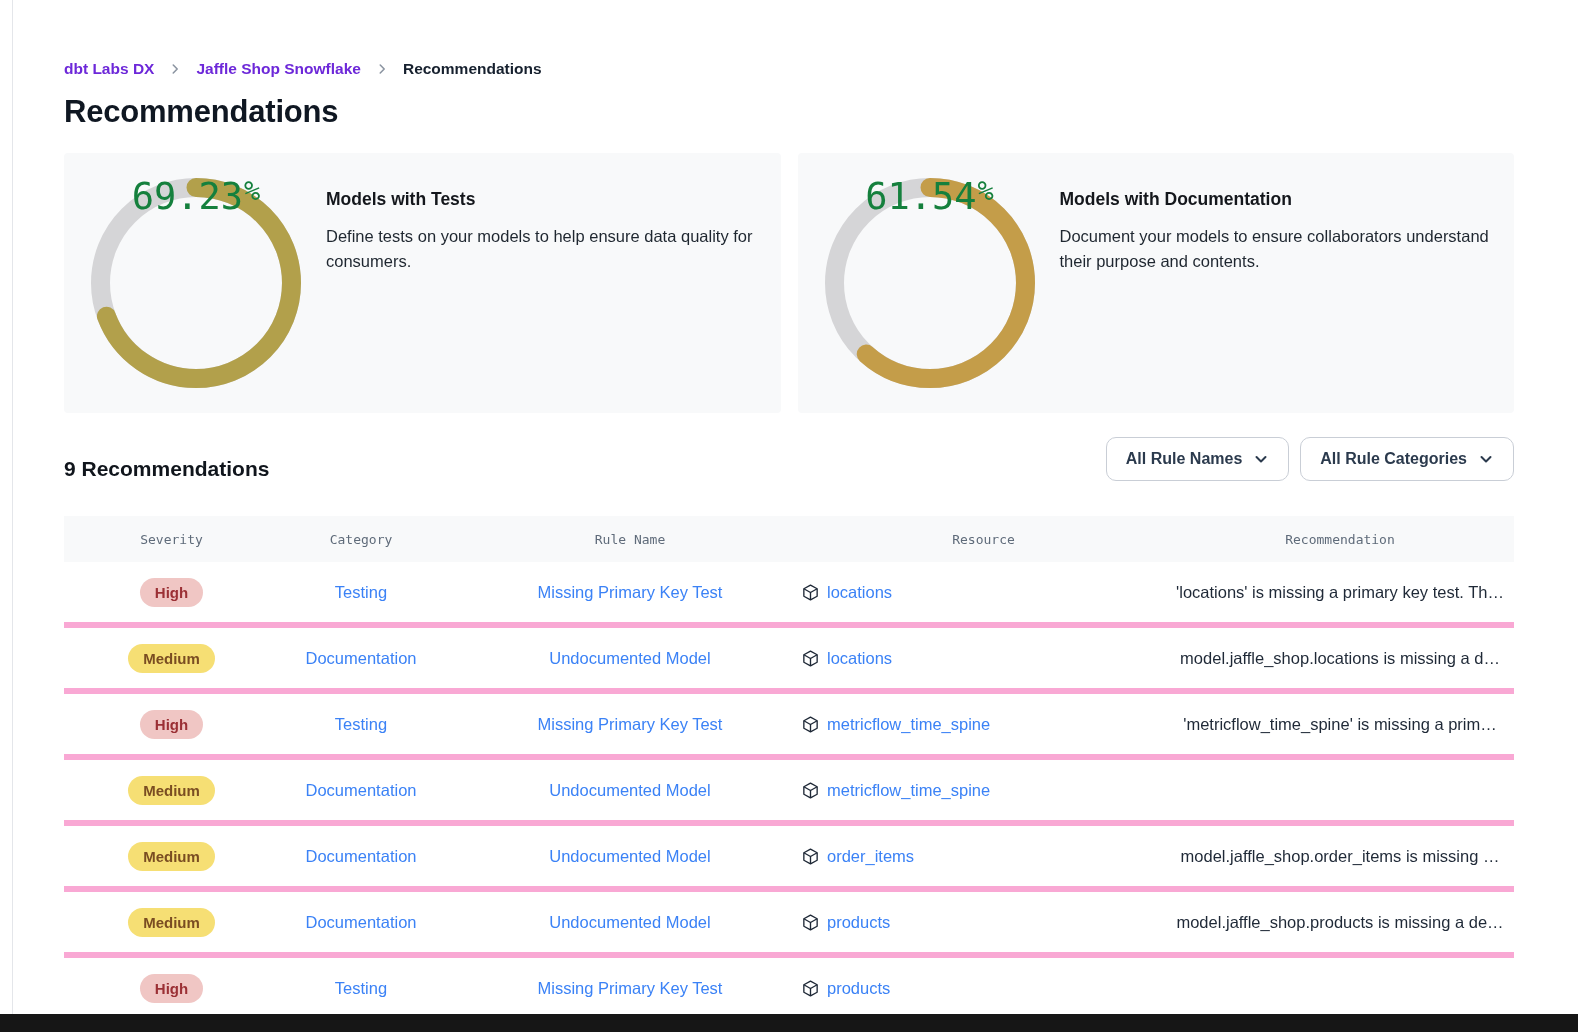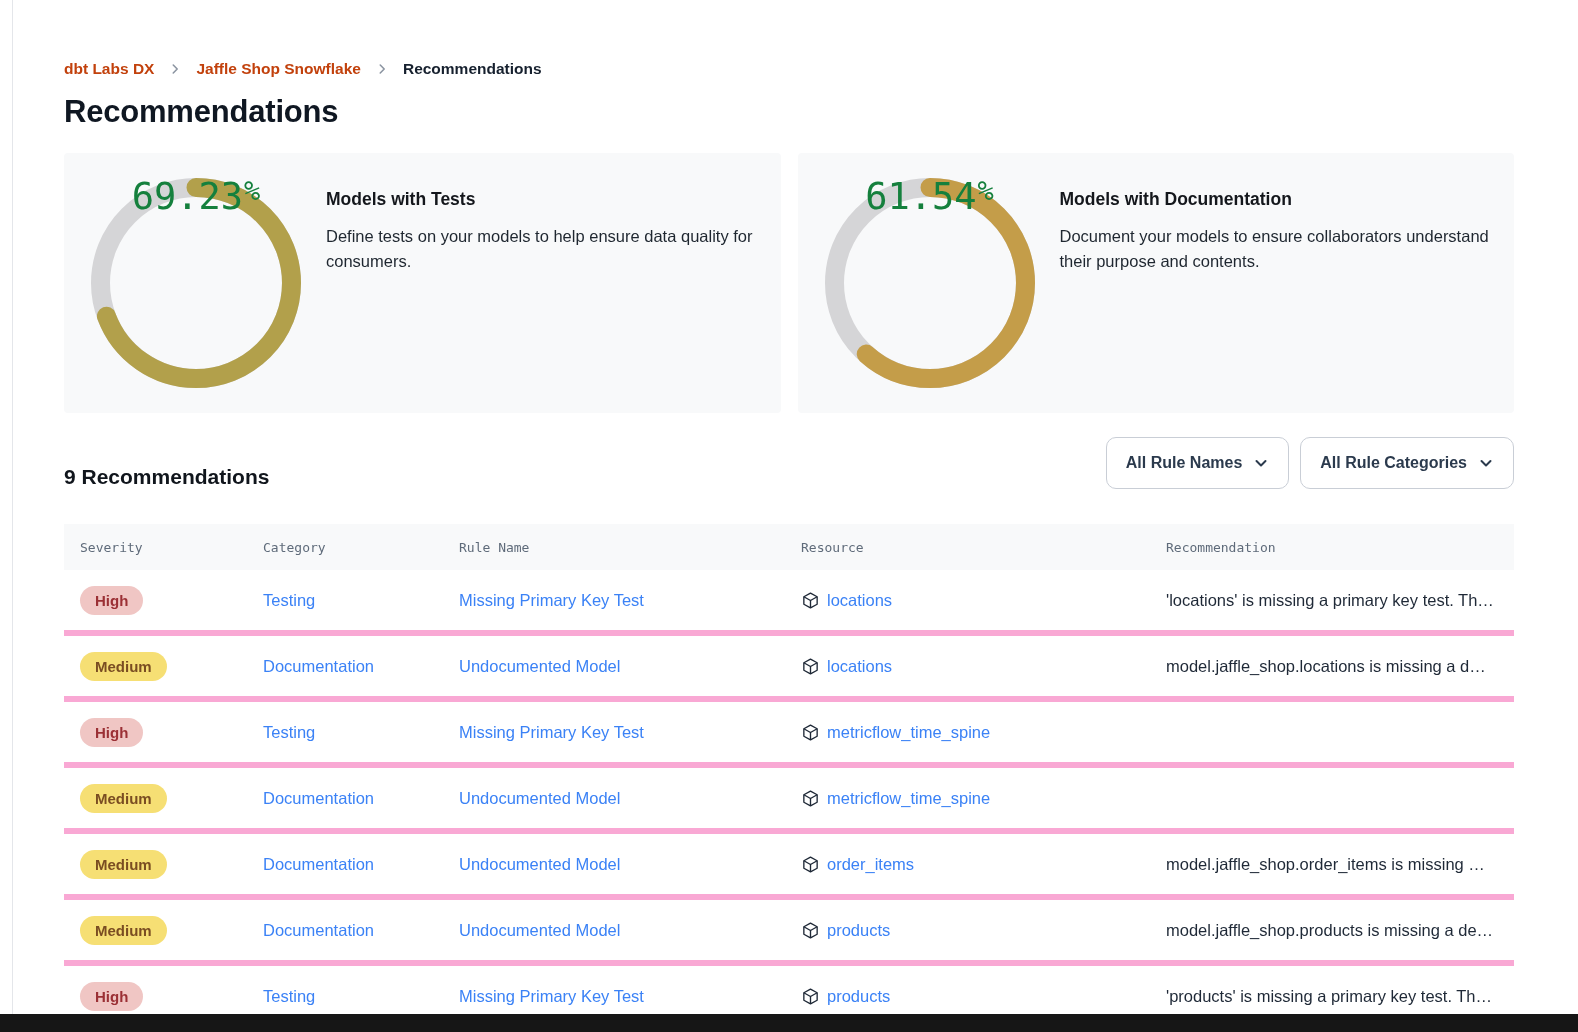--- a/index.html
+++ b/index.html
@@ -12,21 +12,21 @@
     overflow:hidden;
   }
   .sidebar-divider {
     position:absolute; left:12px; top:0; bottom:0; width:1px;
     background:#e4e6ea;
   }
   .content { position:absolute; left:64px; top:0; width:1450px; }
 
   
   .breadcrumb { padding-top:60px; display:flex; align-items:center; gap:14px; font-size:15.5px; }
-  .crumb { color:#c2410c; font-weight:700; text-decoration:none; cursor:pointer; }
+  .crumb { color:#6d28d9; font-weight:700; text-decoration:none; cursor:pointer; }
   .crumb.current { color:#16202e; }
   .crumb-sep { color:#8b94a1; font-size:14px; display:flex; align-items:center; }
   .crumb-sep svg { display:block; }
 
   
   .page-title { margin-top:16px; font-size:31px; font-weight:600; color:#0f1722; letter-spacing:-0.2px; }
 
   
   .cards { margin-top:23px; display:flex; gap:17px; }
   .card {
@@ -43,33 +43,34 @@
   .donut-value .pct { font-size:27px; margin-left:1px; }
   .card-text { padding:14px 0 0 22px; }
   .card-title { font-size:17.5px; font-weight:700; color:#14171c; }
   .card-desc { margin-top:14px; font-size:16.5px; line-height:25px; color:#1f2730; max-width:452px; }
 
   
   .list-header { margin-top:24px; display:flex; align-items:flex-end; justify-content:space-between; }
   .rec-count { font-size:21px; font-weight:700; color:#10151c; }
   .filters { display:flex; gap:11px; }
   .filter-btn {
-    display:flex; align-items:center; gap:11px; height:52px; padding:0 19px;
+    display:flex; align-items:center; gap:11px; height:44px; padding:0 19px;
     background:#ffffff; border:1px solid #c9ced6; border-radius:10px;
     font-family:"Liberation Sans", sans-serif;
     font-size:16px; font-weight:600; color:#2b3a4d; cursor:pointer;
   }
   .filter-btn svg { display:block; }
 
   
   .rec-table { margin-top:35px; width:100%; }
   .t-row {
     display:grid;
     grid-template-columns:199px 196px 342px 365px 1fr;
     align-items:center;
+    text-align:center;
   }
   .t-head {
     height:46px; background:#f8f9fa;
     font-family:"DejaVu Sans Mono", monospace;
     font-size:13px; color:#5f6b7a;
   }
   .t-head > div:first-child { padding-left:16px; }
   .t-body .t-row { height:66px; border-bottom:6px solid #f9a8d4; background:#fff; }
   .cell-severity { padding-left:16px; }
   .badge {
@@ -245,20 +246,21 @@
     <div class="cell-resource">
       <span class="model-icon">
         <svg width="19" height="19" viewBox="0 0 24 24" fill="none" stroke="currentColor" stroke-width="1.7" stroke-linejoin="round">
           <path d="M12 2.6 L20.4 7.3 V16.7 L12 21.4 L3.6 16.7 V7.3 Z"></path>
           <path d="M3.6 7.3 L12 12 L20.4 7.3"></path>
           <path d="M12 12 V21.4"></path>
         </svg>
       </span>
       <span class="t-link">metricflow_time_spine</span>
     </div>
+    <div class="cell-rec">'metricflow_time_spine' is missing a prim…</div>
   </div>
 
   <div class="t-row">
     <div class="cell-severity">
       <span class="badge" style="background: rgb(246, 223, 116); color: rgb(122, 77, 34);">Medium</span>
     </div>
     <div class="cell-category">
       <span class="t-link">Documentation</span>
     </div>
     <div class="cell-rule">
@@ -335,20 +337,19 @@
     <div class="cell-resource">
       <span class="model-icon">
         <svg width="19" height="19" viewBox="0 0 24 24" fill="none" stroke="currentColor" stroke-width="1.7" stroke-linejoin="round">
           <path d="M12 2.6 L20.4 7.3 V16.7 L12 21.4 L3.6 16.7 V7.3 Z"></path>
           <path d="M3.6 7.3 L12 12 L20.4 7.3"></path>
           <path d="M12 12 V21.4"></path>
         </svg>
       </span>
       <span class="t-link">products</span>
     </div>
-    <div class="cell-rec">'products' is missing a primary key test. Th…</div>
   </div>
 </div>
   </div>
 
 </div>
 
 <div class="bottom-strip"></div>
 
 </body></html>

